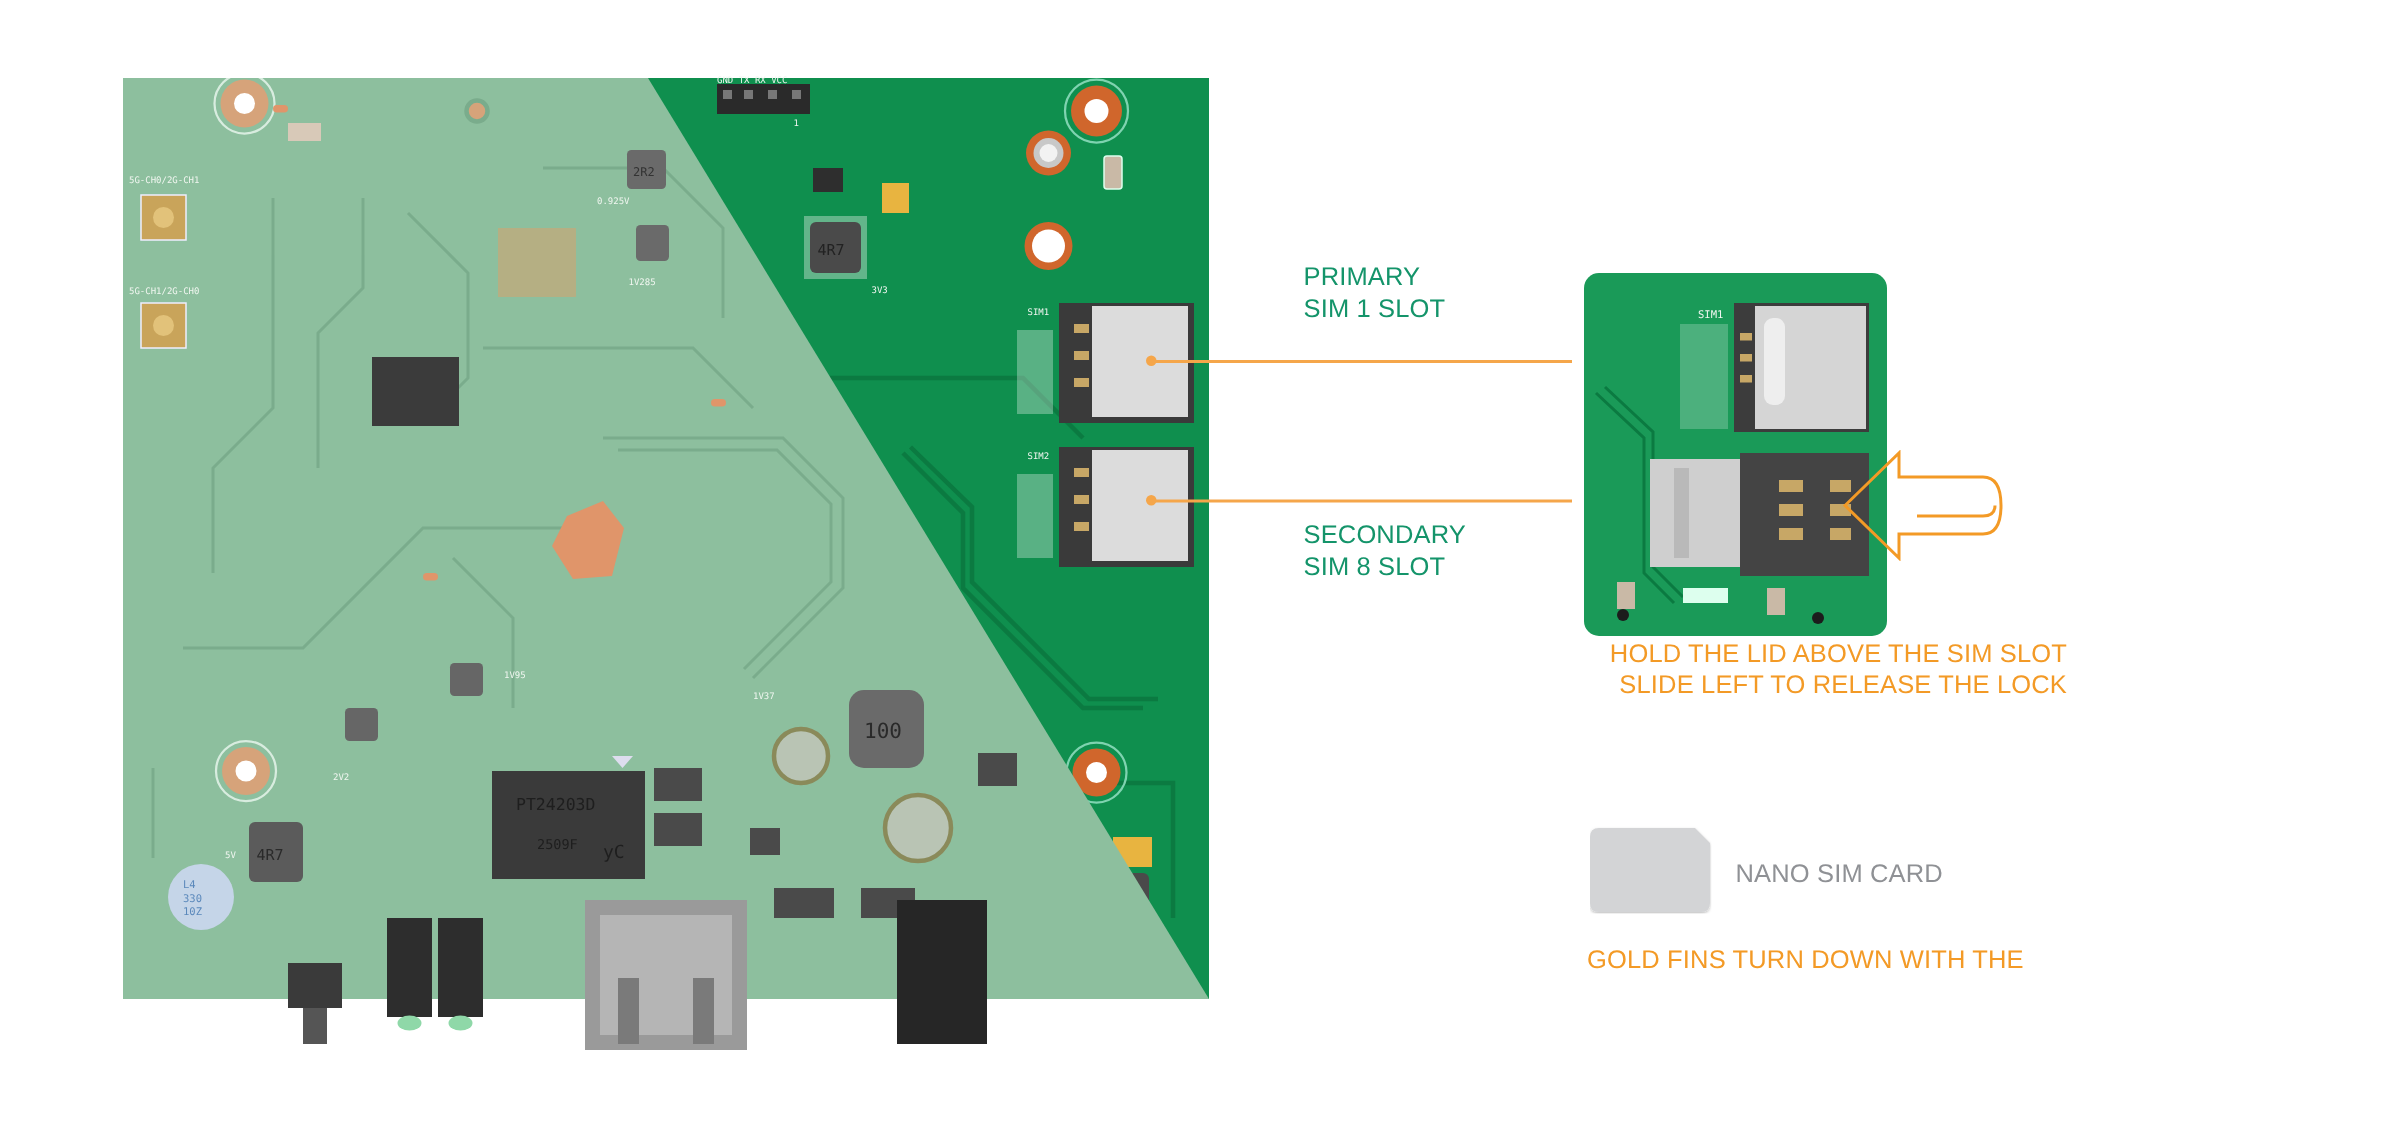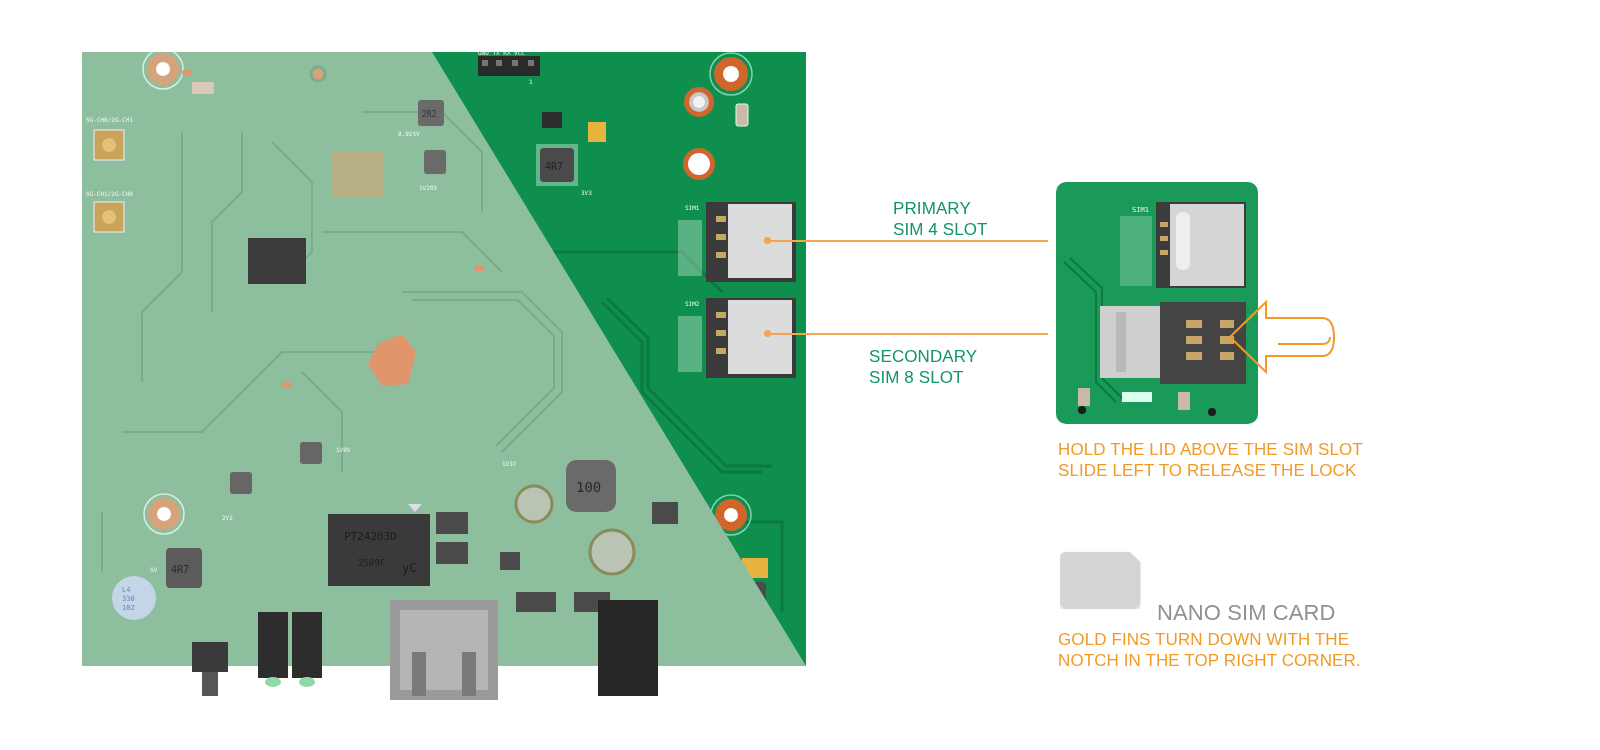--- a/index.html
+++ b/index.html
@@ -6,23 +6,23 @@
   body { width: 1600px; height: 750px; position: relative; overflow: hidden; font-family: "Liberation Sans", "DejaVu Sans", sans-serif; }
   .board-wrap { position: absolute; left: 82px; top: 52px; width: 724px; height: 614px; }
   .board-svg { position: absolute; left: 0; top: 0; overflow: visible; }
   .label { position: absolute; font-size: 17px; line-height: 21px; letter-spacing: 0.1px; }
   .green-label { color: #14946a; }
   .orange-label { color: #f39a26; }
   .grey-label { color: #8f9195; }
   .callout-line { position: absolute; height: 1.5px; background: #f5a64a; }
   .callout-dot { position: absolute; width: 7px; height: 7px; border-radius: 50%; background: #f5a64a; }
   .inset { position: absolute; left: 1056px; top: 182px; width: 202px; height: 242px; border-radius: 10px; background: #1a9a58; overflow: hidden; }
-  .instr { position: absolute; left: 1058px; top: 439px; width: 320px; }
+  .instr { position: absolute; left: 1058px; top: 425px; width: 320px; text-align: right; }
   .nano { position: absolute; left: 1060px; top: 551px; width: 81px; height: 58px; }
-  .nano-label { position: absolute; left: 1157px; top: 572px; font-size: 22px; margin-top: 30px; }
+  .nano-label { position: absolute; left: 1157px; top: 572px; font-size: 17px; }
   .note { position: absolute; left: 1058px; top: 629px; width: 320px; }
   .pcbtext { font-family: "DejaVu Sans Mono", monospace; fill: #f0f6f0; }
 </style>
 </head>
 <body>
 
 <div class="board-wrap">
   <svg class="board-svg" width="724" height="660" viewBox="0 0 724 660">
     <defs>
       <clipPath id="boardclip">
@@ -201,23 +201,23 @@
       <rect x="308" y="548" width="108" height="100" fill="#9a9a9a"></rect>
       <rect x="318" y="558" width="88" height="80" fill="#b5b5b5"></rect>
       <rect x="330" y="600" width="14" height="44" fill="#7a7a7a"></rect>
       <rect x="380" y="600" width="14" height="44" fill="#7a7a7a"></rect>
 
       <rect x="516" y="548" width="60" height="96" fill="#262626"></rect>
     </g>
   </svg>
 </div>
 
-<div class="label green-label" style="left:869px; top:198px;margin-left:24px;">
+<div class="label green-label" style="left:869px; top:174px;">
   <div>PRIMARY</div>
-  <div>SIM 4 SLOT</div>
+  <div>SIM 1 SLOT</div>
 </div>
 <div class="callout-dot" style="left:764px; top:237px;"></div>
 <div class="callout-line" style="left:768px; top:240px; width:280px;"></div>
 
 <div class="callout-dot" style="left:764px; top:330px;"></div>
 <div class="callout-line" style="left:768px; top:333px; width:280px;"></div>
 <div class="label green-label" style="left:869px; top:346px;">
   <div>SECONDARY</div>
   <div>SIM 8 SLOT</div>
 </div>
@@ -275,14 +275,13 @@
     <filter id="sh" x="-10%" y="-10%" width="120%" height="130%">
       <feDropShadow dx="0" dy="1" stdDeviation="1" flood-color="#000" flood-opacity="0.25"></feDropShadow>
     </filter>
   </defs>
   <path d="M6 1 L70 1 L80 11 L80 51 Q80 57 74 57 L6 57 Q0 57 0 51 L0 7 Q0 1 6 1 Z" fill="#d3d4d6" filter="url(#sh)"></path>
 </svg>
 <div class="label grey-label nano-label">NANO SIM CARD</div>
 
 <div class="label orange-label note">
   <div>GOLD FINS TURN DOWN WITH THE</div>
-  <div>NOTCH IN THE TOP RIGHT CORNER.</div>
 </div>
 
 </body></html>

